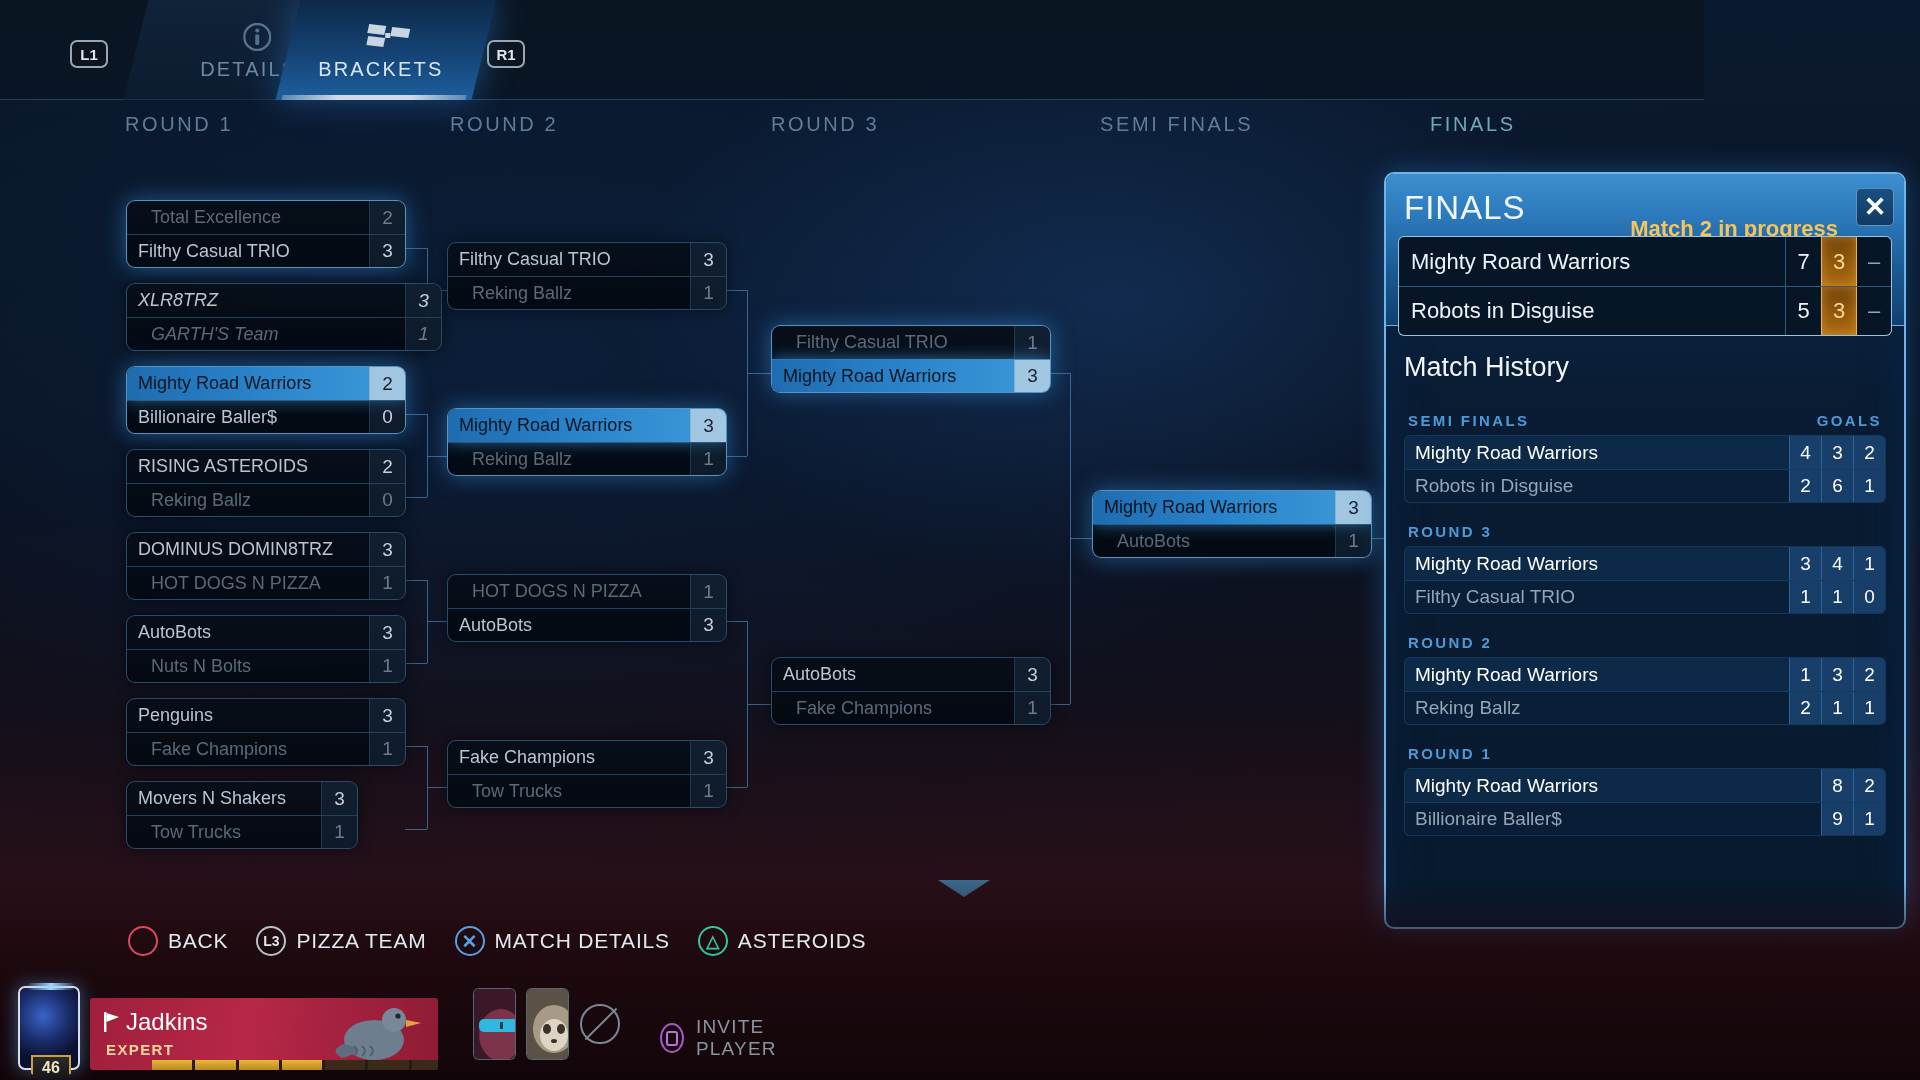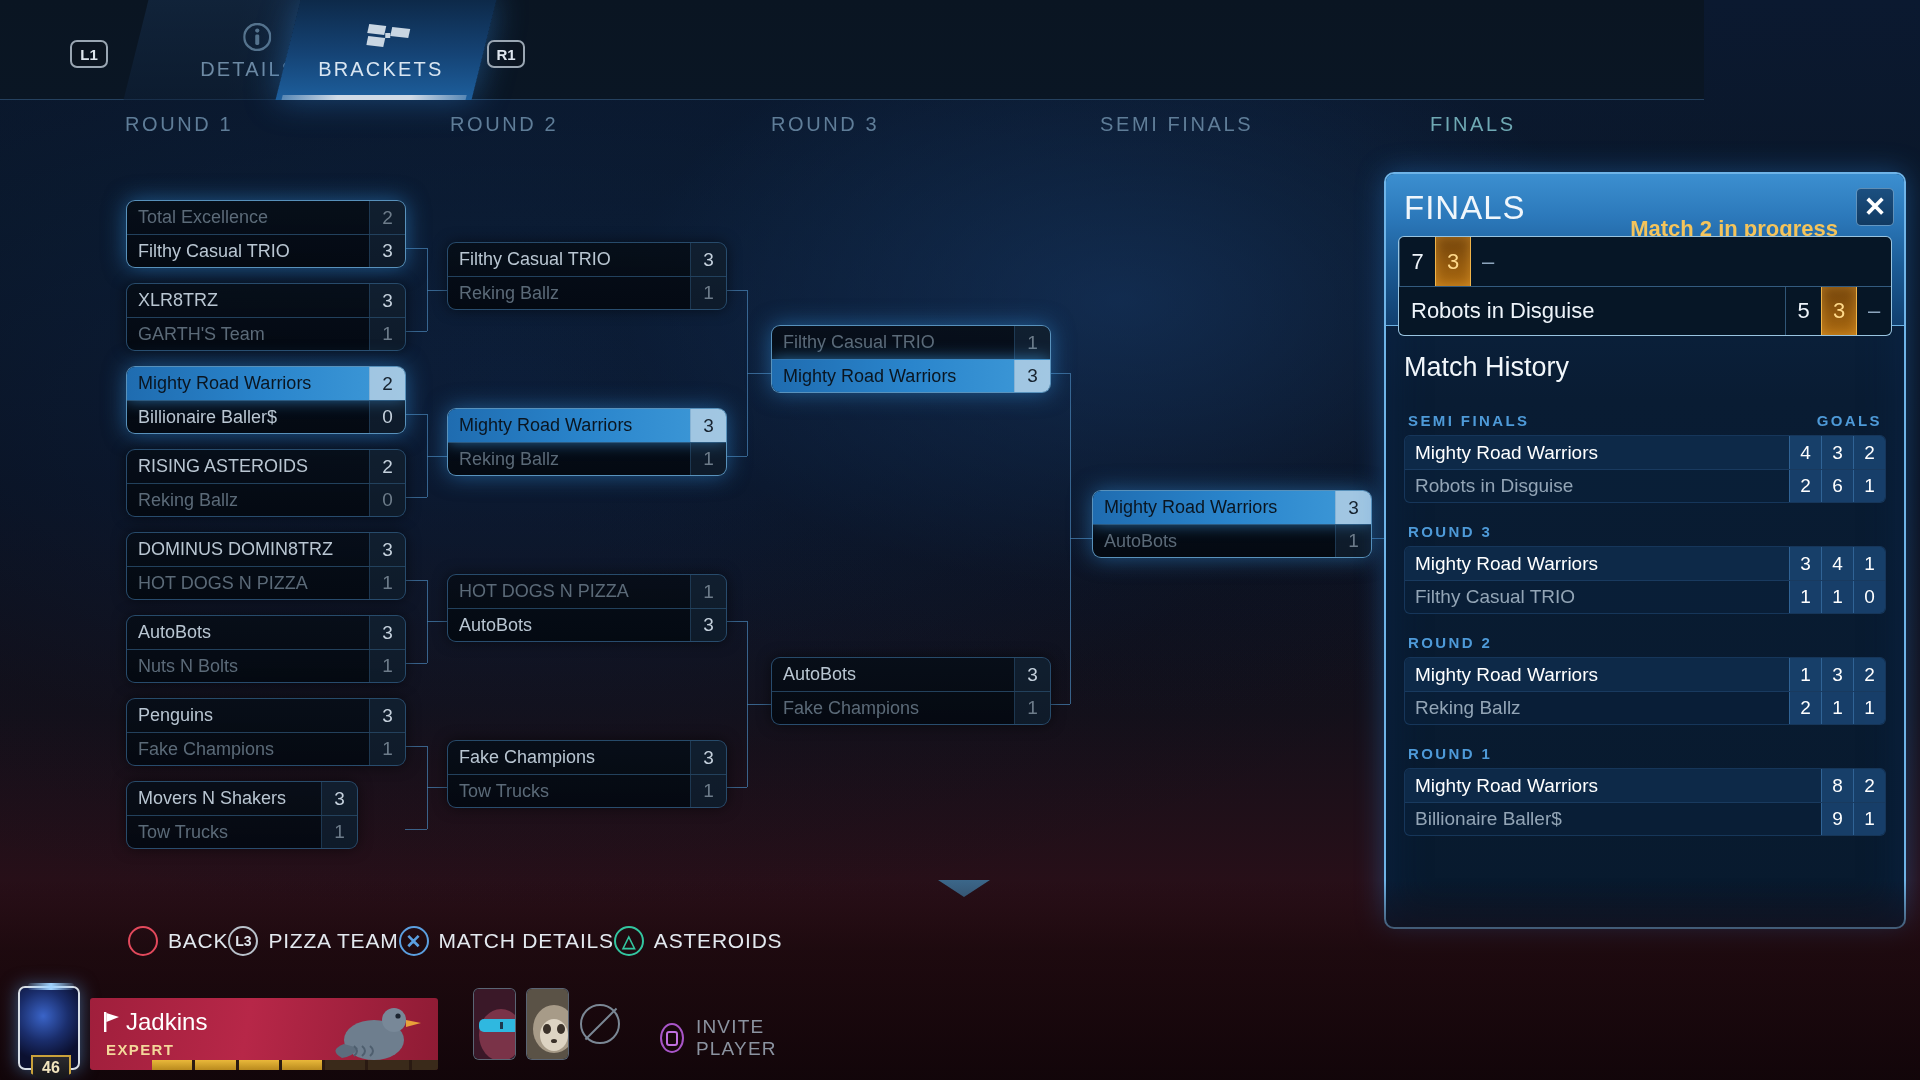--- a/index.html
+++ b/index.html
@@ -85,21 +85,21 @@
   }
   .mrow {
     display: flex; align-items: center; height: 33px;
     position: relative;
   }
   .mrow + .mrow { border-top: 1px solid rgba(70,130,180,0.45); }
   .mname {
     flex: 1 1 auto; padding-left: 11px;
     font-size: 18px; color: #b9c6d2; white-space: nowrap; overflow: hidden;
   }
-  .mrow.loser .mname { color: #5b6a78; }
+  .mrow.loser .mname { color: #5b6a78; margin-left: 13px; }
   .mscore {
     width: 36px; height: 100%;
     display: flex; align-items: center; justify-content: center;
     font-size: 19px; color: #c4d0dc;
     background: rgba(40,70,100,0.30);
     border-left: 1px solid rgba(70,130,180,0.28);
   }
   .mrow.loser .mscore { color: #6d7c8a; }
   
   .mrow.sel {
@@ -206,21 +206,21 @@
     border-left: 1px solid rgba(70,130,185,0.55);
   }
 
   
   #bottom-shade {
     position: absolute; left: 0; bottom: 0; width: 1920px; height: 200px;
     background: linear-gradient(180deg, rgba(18,8,14,0) 0%, rgba(24,8,12,0.75) 35%, rgba(16,5,9,0.96) 100%);
   }
   #controls {
     position: absolute; left: 128px; bottom: 124px;
-    display: flex; align-items: center; 
+    display: flex; align-items: center; gap: 28px;
   }
   .ctl { display: flex; align-items: center; gap: 10px; }
   .ctl .clabel { font-size: 21px; letter-spacing: 0.8px; color: #e3e9ef; }
   .ps {
     width: 30px; height: 30px; border-radius: 50%;
     border: 2px solid #cfd6dd; display:flex; align-items:center; justify-content:center;
     font-size: 15px; font-weight: 700; color: #cfd6dd;
   }
   .ps.circle { border-color: #e2495c; color: #e2495c; }
   .ps.cross { border-color: #5b9fe0; color: #5b9fe0; font-size: 19px; }
@@ -386,21 +386,21 @@
     <div class="mrow loser">
       <div class="mname">Total Excellence</div>
       <div class="mscore">2</div>
     </div>
     <div class="mrow">
       <div class="mname">Filthy Casual TRIO</div>
       <div class="mscore">3</div>
     </div>
   </div>
 
-  <div class="match" style="left:126px; top:283px; width:280px;">
+  <div class="match" style="left:126px; top:283px; width:316px;font-style:italic;">
     <div class="mrow">
       <div class="mname">XLR8TRZ</div>
       <div class="mscore">3</div>
     </div>
     <div class="mrow loser">
       <div class="mname">GARTH'S Team</div>
       <div class="mscore">1</div>
     </div>
   </div>
 
@@ -551,20 +551,21 @@
 
   <div id="finals-panel">
 
     <div id="finals-head">
       <div id="finals-title">FINALS</div>
       <div id="finals-status">Match 2 in progress</div>
       <div id="finals-close">✕</div>
 
       <div id="finals-scorebox">
         <div class="frow">
+          <div class="fname">Mighty Roard Warriors</div>
           <div class="fcell sep">7</div>
           <div class="fcell live">3</div>
           <div class="fcell dash">–</div>
         </div>
         <div class="frow">
           <div class="fname">Robots in Disguise</div>
           <div class="fcell sep">5</div>
           <div class="fcell live">3</div>
           <div class="fcell dash">–</div>
         </div>

